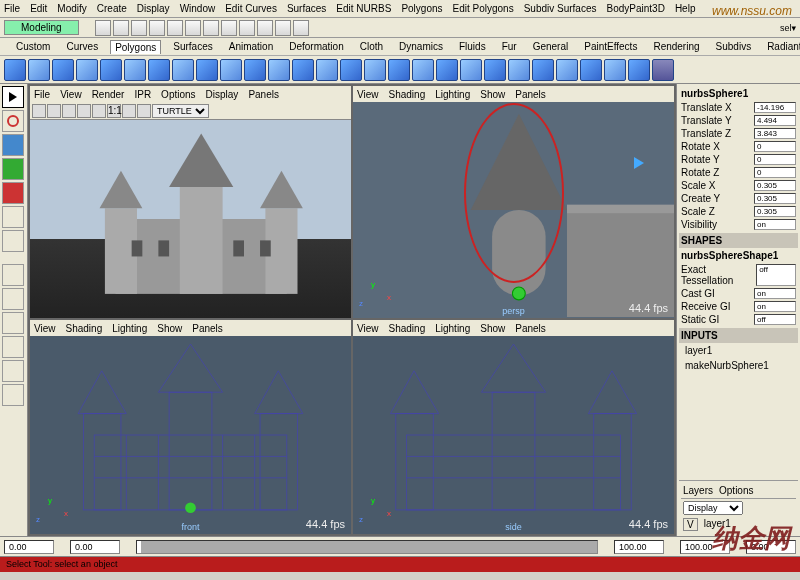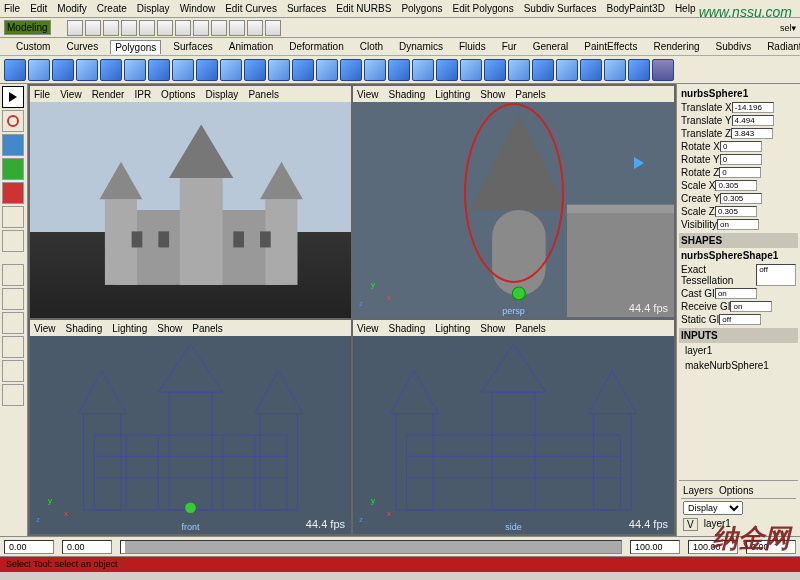--- a/index.html
+++ b/index.html
@@ -1,22 +1,22 @@
 <!DOCTYPE html>
 <html><head>
 <meta charset="utf-8">
 <style>
 *{margin:0;padding:0;box-sizing:border-box;font-family:Arial,sans-serif;font-size:10px}
 body{width:800px;height:580px;background:#d4d0c8;overflow:hidden;position:relative}
 .menubar{background:#ece9d8;height:18px;display:flex;align-items:center;padding:2px 4px;border-bottom:1px solid #999}
 .menubar span{margin-right:10px;cursor:pointer}
 .row2{height:20px;display:flex;align-items:center;padding:2px 4px;background:#ece9d8;border-bottom:1px solid #999}
-.modeling-sel{border:1px solid #888;background:#4d7c0f;padding:1px 2px;margin-right:16px}
+.modeling-sel{border:1px solid #888;background:#86efac;padding:1px 16px;margin-right:16px}
 .mini-icon{width:16px;height:16px;background:linear-gradient(#f8f8f8,#d8d8d8);border:1px solid #888;margin-right:2px;display:inline-block}
-.watermark{position:absolute;right:8px;top:4px;color:#15803d;font-style:italic;font-size:14px}
+.watermark{position:absolute;right:8px;top:4px;color:#a16207;font-style:italic;font-size:12px}
 .shelf-tabs{height:18px;display:flex;align-items:center;padding:2px 12px;background:#ece9d8;border-bottom:1px solid #aaa}
 .shelf-tabs span{margin-right:8px;padding:1px 4px;cursor:pointer}
 .shelf-tabs .active{background:#fff;border:1px solid #888;border-bottom:none}
 .shelf-icons{height:28px;background:#ece9d8;border-bottom:1px solid #888;padding:2px 4px;display:flex;align-items:center;gap:2px;overflow:hidden}
 .shelf-btn{width:22px;height:22px;background:linear-gradient(135deg,#6af,#36c);border:1px solid #248;border-radius:2px}
 .shelf-btn.alt{background:linear-gradient(135deg,#9cf,#58d)}
 .main-area{display:flex;height:452px}
 .toolbox{width:28px;background:#ece9d8;border-right:1px solid #888;padding:2px;display:flex;flex-direction:column;gap:2px}
 .tool-btn{width:22px;height:22px;background:#ece9d8;border:1px solid #999;display:flex;align-items:center;justify-content:center}
 .tool-btn.sel{background:#fff;border:1px solid #000}
@@ -31,25 +31,25 @@
 .vp-wireframe{background:#4a5a6a}
 .fps-label{position:absolute;right:6px;bottom:4px;color:#eee;font-size:11px}
 .axis{position:absolute;left:8px;bottom:8px;width:28px;height:28px}
 .axis::before{content:'y';color:#0f0;position:absolute;top:-2px;left:10px;font-size:8px}
 .axis::after{content:'x';color:#f44;position:absolute;bottom:8px;right:-2px;font-size:8px}
 .axis-z{position:absolute;left:-2px;bottom:2px;color:#58f;font-size:8px}
 .view-label{position:absolute;left:50%;bottom:2px;transform:translateX(-50%);color:#9cf;font-size:9px}
 .right-panel{width:124px;background:#ece9d8;border-left:1px solid #888;padding:2px;display:flex;flex-direction:column;font-size:9px}
 .panel-hdr{background:#ece9d8;padding:2px;display:flex;gap:6px;border-bottom:1px solid #999}
 .obj-name{font-weight:bold;padding:2px}
-.attr-row{display:flex;padding:1px 2px}
+.attr-row{display:flex;justify-content:space-between;padding:1px 2px}
 .attr-val{background:#fff;border:1px inset #999;padding:0 2px;width:42px;text-align:left;font-size:8px}
 .sec-hdr{font-weight:bold;background:#c8c4b8;padding:2px;margin-top:2px}
 .layers-box{margin-top:auto;border-top:1px solid #999;padding:2px}
-.timeline{height:20px;background:#ece9d8;border-top:1px solid #888;display:flex;align-items:center;padding:2px 4px;gap:8px}
+.timeline{height:20px;background:#ece9d8;border-top:1px solid #888;display:flex;align-items:center;padding:2px 4px;gap:16px}
 .time-field{background:#fff;border:1px inset #888;padding:1px 4px;width:50px;font-size:9px}
 .time-track{flex:1;height:14px;background:#aaa;border:1px inset #888;position:relative}
 .time-track::before{content:'';position:absolute;left:0;top:0;width:4px;height:100%;background:#fff}
 .statusbar{height:16px;background:#b91c1c;border-top:1px solid #888;padding:2px 6px;font-size:9px}
 .red-circle{position:absolute;left:50%;top:42%;transform:translate(-50%,-50%);width:100px;height:180px;border:2px solid #c22;border-radius:50%;pointer-events:none}
 .cursor-arrow{position:absolute;right:30px;top:55px;width:0;height:0;border-left:10px solid #4af;border-top:6px solid transparent;border-bottom:6px solid transparent}
 .bottom-watermark{position:absolute;right:10px;bottom:24px;color:#7f1d1d;font-size:26px;font-weight:bold;font-style:italic;opacity:0.9}
 .castle-svg{width:100%;height:100%}
 select.turtle{font-size:9px;border:1px solid #888}
 </style>
@@ -167,20 +167,31 @@
 
     <div class="viewport">
       <div class="vp-menu">
         <span>File</span>
           <span>View</span>
           <span>Render</span>
           <span>IPR</span>
           <span>Options</span>
           <span>Display</span>
           <span>Panels</span>
+      </div>
+      <div class="vp-toolbar">
+        <div class="vp-mini"></div>
+          <div class="vp-mini"></div>
+          <div class="vp-mini"></div>
+          <div class="vp-mini"></div>
+          <div class="vp-mini"></div>
+          <div class="vp-mini">1:1</div>
+          <div class="vp-mini"></div>
+          <div class="vp-mini"></div>
+        <select class="turtle"><option>TURTLE</option></select>
       </div>
       <div class="vp-content" style="background:linear-gradient(#b8c8d8 0%,#b8c8d8 60%,#333 60%,#222 100%)">
         <svg class="castle-svg" viewBox="0 0 300 180">
           <rect x="80" y="90" width="160" height="70" fill="#999"></rect>
           <rect x="70" y="80" width="30" height="80" fill="#aaa"></rect>
           <polygon points="65,80 105,80 85,45" fill="#888"></polygon>
           <rect x="220" y="80" width="30" height="80" fill="#aaa"></rect>
           <polygon points="215,80 255,80 235,45" fill="#888"></polygon>
           <rect x="140" y="60" width="40" height="100" fill="#aaa"></rect>
           <polygon points="130,60 190,60 160,10" fill="#777"></polygon>

